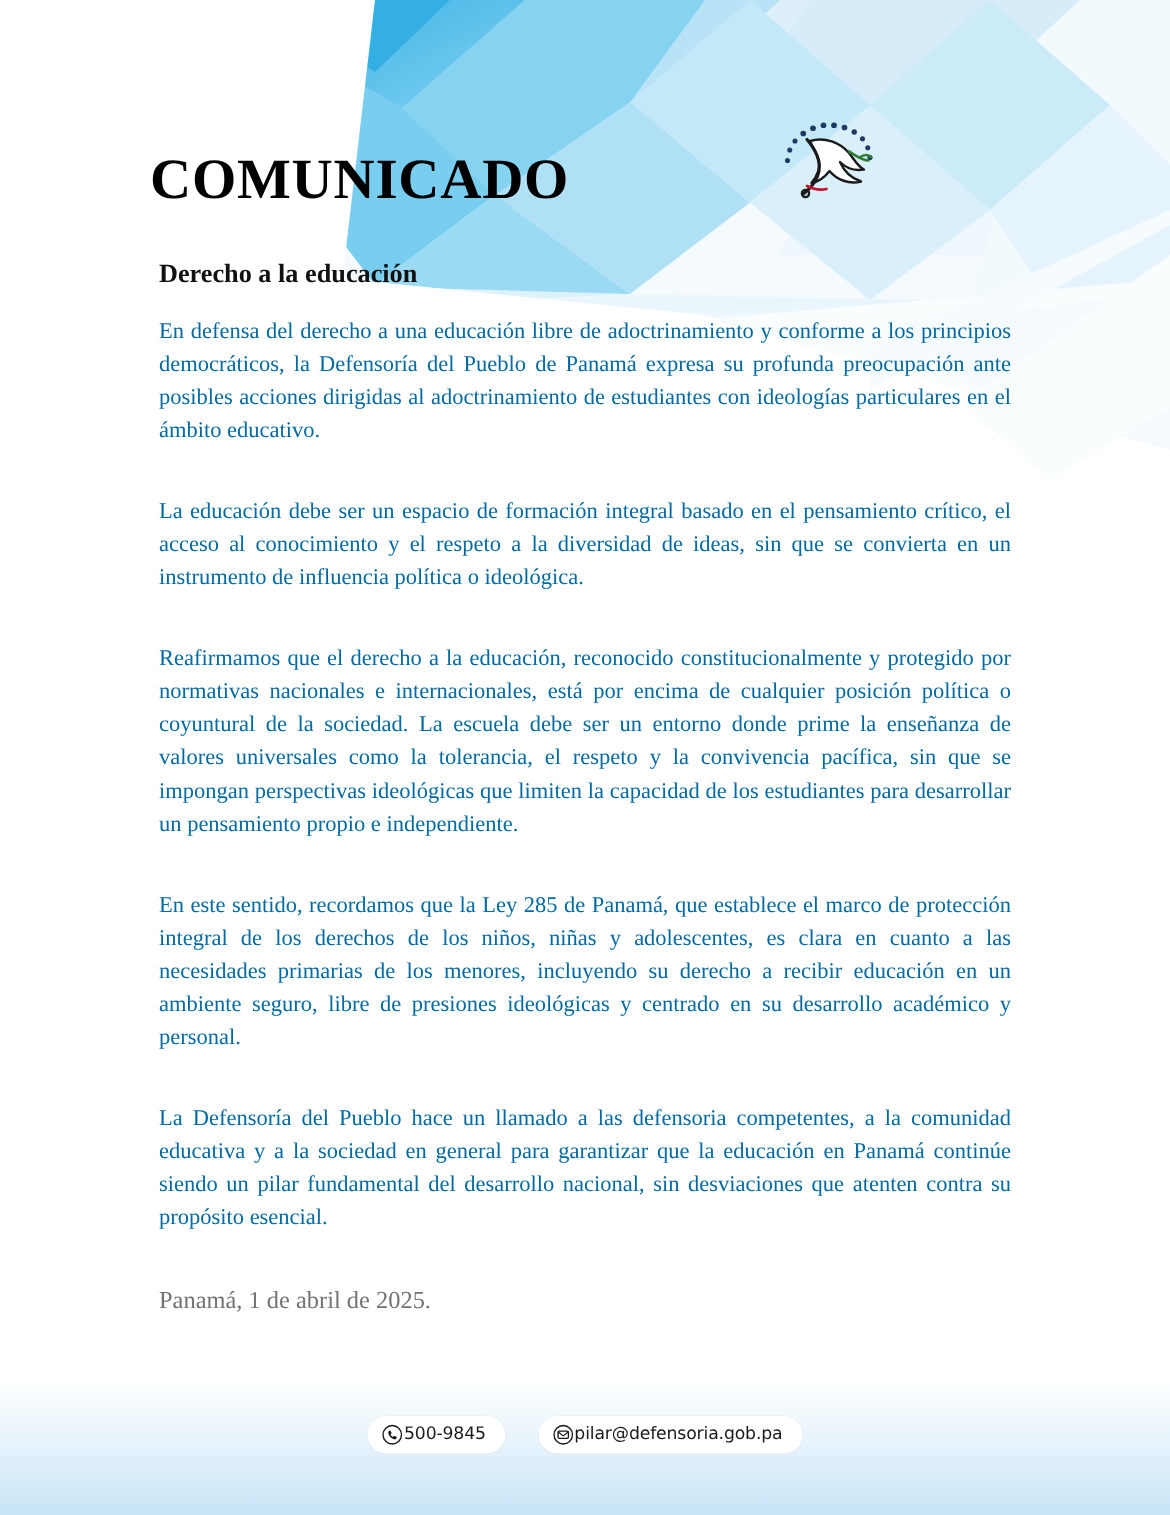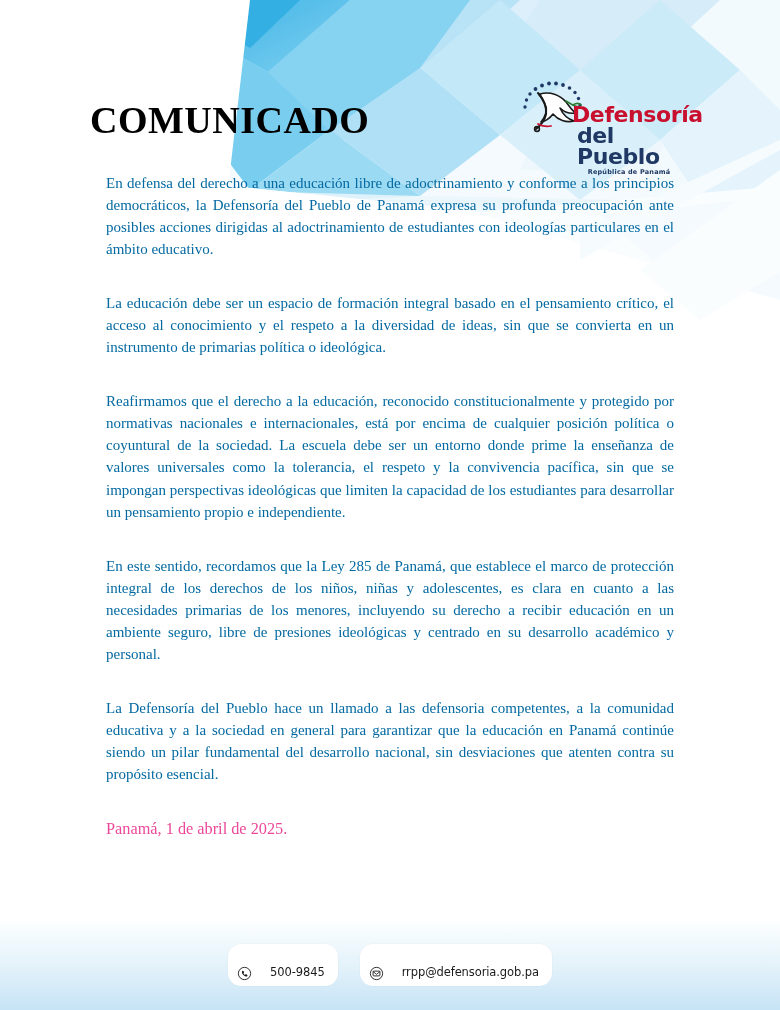--- a/index.html
+++ b/index.html
@@ -34,21 +34,21 @@
     overflow: hidden;
     pointer-events: none;
   }
   .header-art svg {
     display: block;
   }
 
   
   .doc-title {
     position: absolute;
-    left: 90px;
+    left: 100px;
     top: 101px;
     font-family: "Liberation Serif", "DejaVu Serif", serif;
     font-weight: 700;
     font-size: 38px;
     letter-spacing: 0.5px;
     color: #000000;
     line-height: 1;
     white-space: nowrap;
   }
 
@@ -129,21 +129,21 @@
     margin: 0 0 32px 0;
     hyphens: none;
   }
   .para:last-child {
     margin-bottom: 0;
   }
   .signoff {
     font-family: "Liberation Serif", "DejaVu Serif", serif;
     font-size: 16.3px;
     line-height: 1.47;
-    color: #ec4899;
+    color: #737373;
     text-align: left;
     margin: 16px 0 0 0;
   }
 
   
   .footer {
     position: absolute;
     left: 0;
     bottom: 0;
     width: 780px;
@@ -161,24 +161,24 @@
     top: 26px;
     width: 780px;
     display: flex;
     justify-content: center;
     align-items: center;
     gap: 22px;
   }
   .pill {
     display: flex;
     align-items: center;
-    gap: 18px;
+    gap: 0;
     background: #ffffff;
     border-radius: 13px;
-    padding: 20px 13px 4px 9px;
+    padding: 3px 13px 4px 9px;
     height: 18px;
     box-shadow: 0 0 0 0.5px rgba(0,0,0,0.03);
   }
   .pill-label {
     font-family: "DejaVu Sans", "Liberation Sans", sans-serif;
     font-size: 11.5px;
     color: #1a1a1a;
     letter-spacing: -0.1px;
     white-space: nowrap;
     line-height: 1;
@@ -282,31 +282,27 @@
 
       <path d="M24 20 C34 17 44 21 50 28 C54 33 56 37 60 39 C54 40 48 38 44 34
                C47 41 52 45 58 47 C50 49 42 46 37 40 C34 44 30 47 25 48
                C29 43 31 38 30 33 C28 27 25 23 24 20 Z" fill="#ffffff" stroke="#1a1a1a" stroke-width="1.6" stroke-linejoin="round"></path>
       <path d="M22 19 C28 26 31 33 30 40 C29 46 25 51 20 55" fill="none" stroke="#1a1a1a" stroke-width="2.1" stroke-linecap="round"></path>
       <path d="M50 27 C55 30 59 33 63 33" fill="none" stroke="#2E7D32" stroke-width="1.8" stroke-linecap="round"></path>
       <path d="M57 31 C60 29 63 29 65 31" fill="none" stroke="#2E7D32" stroke-width="1.6" stroke-linecap="round"></path>
       <path d="M22 50 C26 52 31 53 35 52" fill="none" stroke="#C8102E" stroke-width="1.8" stroke-linecap="round"></path>
       <circle cx="21" cy="55" r="2.4" fill="none" stroke="#1a1a1a" stroke-width="1.6"></circle>
     </svg>
-    <div class="logo-text">
-      <span class="logo-line1">Defensoría</span>
-      <span class="logo-line2">del Pueblo</span>
-      <span class="logo-line3">República de Panamá</span>
-    </div>
   </div>
 
   <div class="content">
+    <h2 class="section-heading">Derecho a la educación</h2>
 
     <p class="para">En defensa del derecho a una educación libre de adoctrinamiento y conforme a los principios democráticos, la Defensoría del Pueblo de Panamá expresa su profunda preocupación ante posibles acciones dirigidas al adoctrinamiento de estudiantes con ideologías particulares en el ámbito educativo.</p>
-    <p class="para">La educación debe ser un espacio de formación integral basado en el pensamiento crítico, el acceso al conocimiento y el respeto a la diversidad de ideas, sin que se convierta en un instrumento de primarias política o ideológica.</p>
+    <p class="para">La educación debe ser un espacio de formación integral basado en el pensamiento crítico, el acceso al conocimiento y el respeto a la diversidad de ideas, sin que se convierta en un instrumento de influencia política o ideológica.</p>
     <p class="para">Reafirmamos que el derecho a la educación, reconocido constitucionalmente y protegido por normativas nacionales e internacionales, está por encima de cualquier posición política o coyuntural de la sociedad. La escuela debe ser un entorno donde prime la enseñanza de valores universales como la tolerancia, el respeto y la convivencia pacífica, sin que se impongan perspectivas ideológicas que limiten la capacidad de los estudiantes para desarrollar un pensamiento propio e independiente.</p>
     <p class="para">En este sentido, recordamos que la Ley 285 de Panamá, que establece el marco de protección integral de los derechos de los niños, niñas y adolescentes, es clara en cuanto a las necesidades primarias de los menores, incluyendo su derecho a recibir educación en un ambiente seguro, libre de presiones ideológicas y centrado en su desarrollo académico y personal.</p>
     <p class="para">La Defensoría del Pueblo hace un llamado a las defensoria competentes, a la comunidad educativa y a la sociedad en general para garantizar que la educación en Panamá continúe siendo un pilar fundamental del desarrollo nacional, sin desviaciones que atenten contra su propósito esencial.</p>
 
     <p class="signoff">Panamá, 1 de abril de 2025.</p>
   </div>
 
   <div class="footer">
     <div class="footer-pills">
 
@@ -321,19 +317,19 @@
         <span class="pill-label">500-9845</span>
       </div>
 
 
       <div class="pill">
         <svg class="pill-icon" viewBox="0 0 20 20">
           <circle cx="10" cy="10" r="8.2" fill="none" stroke="#1a1a1a" stroke-width="1.2"></circle>
           <rect x="5.4" y="6.8" width="9.2" height="6.4" rx="1.1" fill="none" stroke="#1a1a1a" stroke-width="1.2"></rect>
           <path d="M5.6 7.6 L10 11 L14.4 7.6" fill="none" stroke="#1a1a1a" stroke-width="1.1" stroke-linecap="round" stroke-linejoin="round"></path>
         </svg>
-        <span class="pill-label">rrpp@defensoria.gob.pa</span>
+        <span class="pill-label">pilar@defensoria.gob.pa</span>
       </div>
 
     </div>
   </div>
 
 </div>
 
 </body></html>

